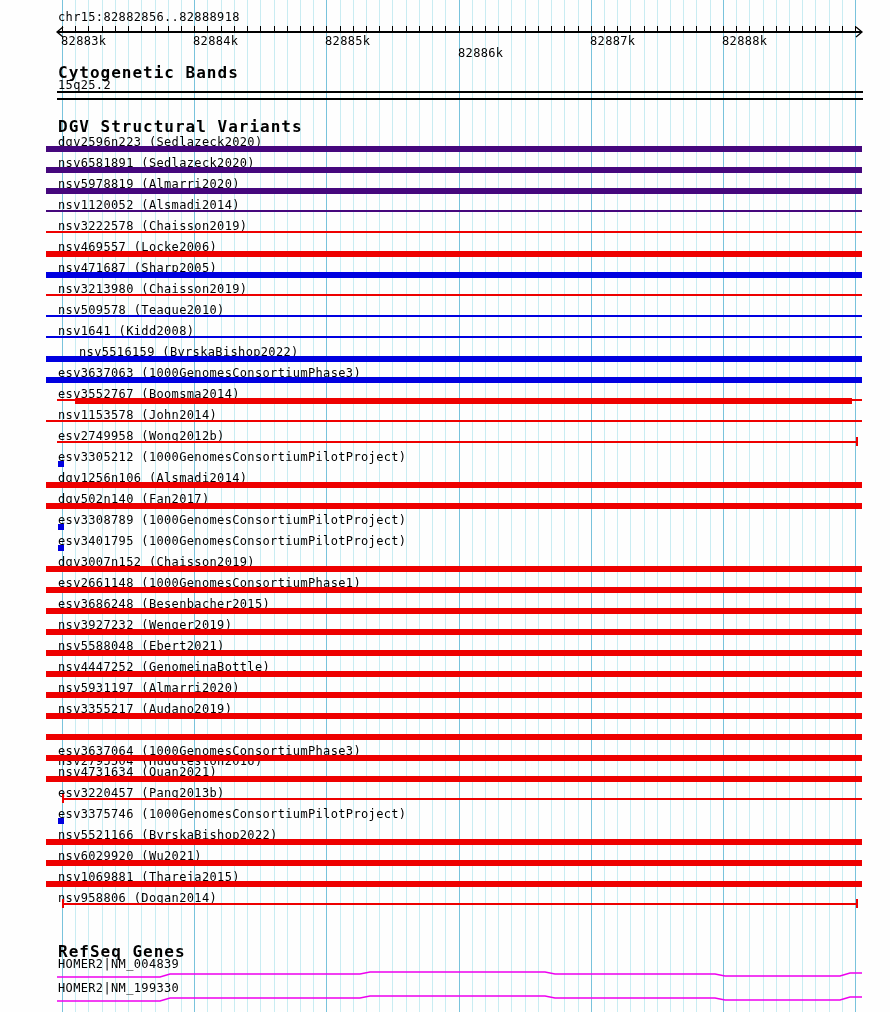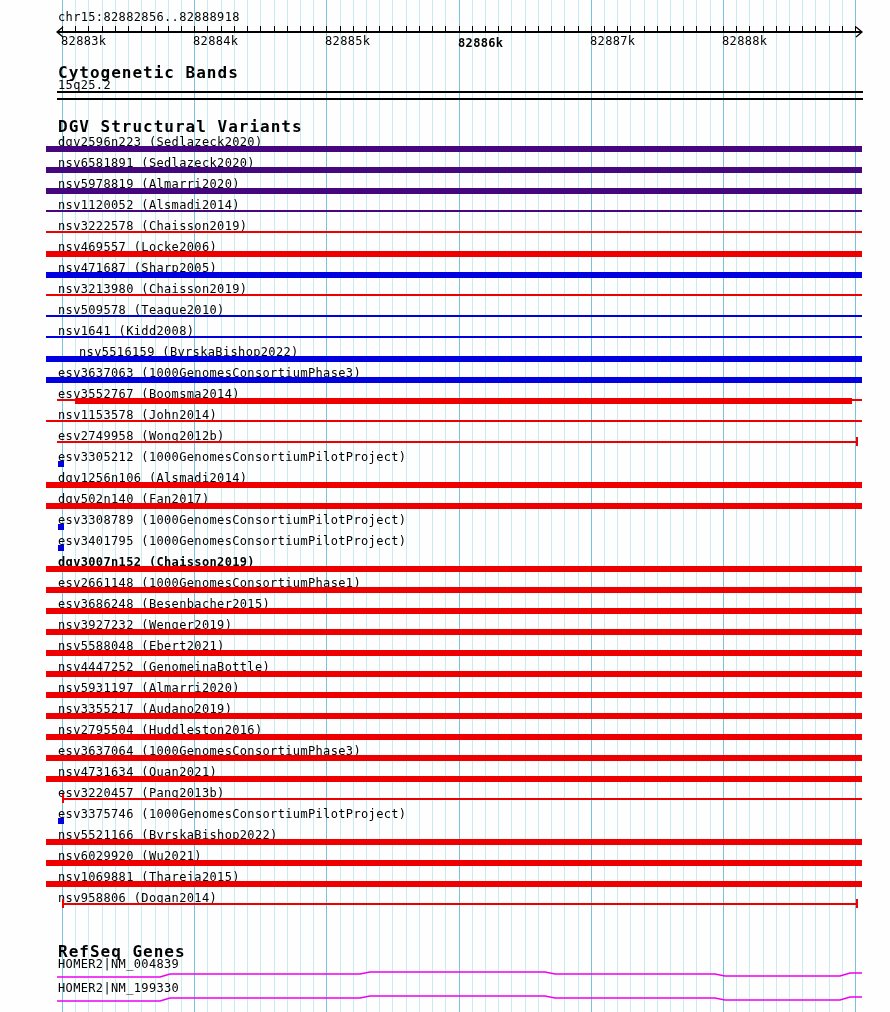--- a/index.html
+++ b/index.html
@@ -146,21 +146,21 @@
       <div class="tick" style="left: 775.7px; top: 26px; height: 5px;"></div>
       <div class="tick" style="left: 788.9px; top: 26px; height: 5px;"></div>
       <div class="tick" style="left: 802.2px; top: 26px; height: 5px;"></div>
       <div class="tick" style="left: 815.4px; top: 26px; height: 5px;"></div>
       <div class="tick" style="left: 828.6px; top: 26px; height: 5px;"></div>
       <div class="tick" style="left: 841.8px; top: 26px; height: 5px;"></div>
       <div class="tick" style="left: 855px; top: 26px; height: 5px;"></div>
       <div class="lbl" style="left: 61px; top: 35px;">82883k</div>
       <div class="lbl" style="left: 193px; top: 35px;">82884k</div>
       <div class="lbl" style="left: 325px; top: 35px;">82885k</div>
-      <div class="lbl" style="left: 458px; top: 37px; font-weight: bold;">82886k</div>
+      <div class="lbl" style="left: 458px; top: 47px;">82886k</div>
       <div class="lbl" style="left: 590px; top: 35px;">82887k</div>
       <div class="lbl" style="left: 722px; top: 35px;">82888k</div>
     </div>
 
   <div class="hdr" style="left:58px;top:67px;">Cytogenetic Bands</div>
   <div class="lbl" style="left:58px;top:79px;">15q25.2</div>
   <div class="bar" style="left:57px;top:91px;width:806px;height:2px;background:#000;"></div>
   <div class="bar" style="left:57px;top:98px;width:806px;height:2px;background:#000;"></div>
 
   <div class="hdr" style="left:58px;top:121px;">DGV Structural Variants</div>
@@ -202,37 +202,37 @@
       <div class="lbl" style="left: 58px; top: 451px;">esv3305212 (1000GenomesConsortiumPilotProject)</div>
       <div class="bar" style="left: 58px; top: 461px; width: 6px; height: 6px; background: rgb(0, 0, 224);"></div>
       <div class="lbl" style="left: 58px; top: 472px;">dgv1256n106 (Alsmadi2014)</div>
       <div class="bar" style="left: 46px; top: 482px; width: 816px; height: 6px; background: rgb(238, 0, 0);"></div>
       <div class="lbl" style="left: 58px; top: 493px;">dgv502n140 (Fan2017)</div>
       <div class="bar" style="left: 46px; top: 503px; width: 816px; height: 6px; background: rgb(238, 0, 0);"></div>
       <div class="lbl" style="left: 58px; top: 514px;">esv3308789 (1000GenomesConsortiumPilotProject)</div>
       <div class="bar" style="left: 58px; top: 524px; width: 6px; height: 6px; background: rgb(0, 0, 224);"></div>
       <div class="lbl" style="left: 58px; top: 535px;">esv3401795 (1000GenomesConsortiumPilotProject)</div>
       <div class="bar" style="left: 58px; top: 545px; width: 6px; height: 6px; background: rgb(0, 0, 224);"></div>
-      <div class="lbl" style="left: 58px; top: 556px; font-weight: bold;">dgv3007n152 (Chaisson2019)</div>
+      <div class="lbl" style="left: 58px; top: 556px;">dgv3007n152 (Chaisson2019)</div>
       <div class="bar" style="left: 46px; top: 566px; width: 816px; height: 6px; background: rgb(238, 0, 0);"></div>
       <div class="lbl" style="left: 58px; top: 577px;">esv2661148 (1000GenomesConsortiumPhase1)</div>
       <div class="bar" style="left: 46px; top: 587px; width: 816px; height: 6px; background: rgb(238, 0, 0);"></div>
       <div class="lbl" style="left: 58px; top: 598px;">esv3686248 (Besenbacher2015)</div>
       <div class="bar" style="left: 46px; top: 608px; width: 816px; height: 6px; background: rgb(238, 0, 0);"></div>
       <div class="lbl" style="left: 58px; top: 619px;">nsv3927232 (Wenger2019)</div>
       <div class="bar" style="left: 46px; top: 629px; width: 816px; height: 6px; background: rgb(238, 0, 0);"></div>
       <div class="lbl" style="left: 58px; top: 640px;">nsv5588048 (Ebert2021)</div>
       <div class="bar" style="left: 46px; top: 650px; width: 816px; height: 6px; background: rgb(238, 0, 0);"></div>
       <div class="lbl" style="left: 58px; top: 661px;">nsv4447252 (GenomeinaBottle)</div>
       <div class="bar" style="left: 46px; top: 671px; width: 816px; height: 6px; background: rgb(238, 0, 0);"></div>
       <div class="lbl" style="left: 58px; top: 682px;">nsv5931197 (Almarri2020)</div>
       <div class="bar" style="left: 46px; top: 692px; width: 816px; height: 6px; background: rgb(238, 0, 0);"></div>
       <div class="lbl" style="left: 58px; top: 703px;">nsv3355217 (Audano2019)</div>
       <div class="bar" style="left: 46px; top: 713px; width: 816px; height: 6px; background: rgb(238, 0, 0);"></div>
-      <div class="lbl" style="left: 58px; top: 724px;">nsv2795504 (Huddleston2016)</div>
+      <div class="lbl" style="left: 58px; top: 755px;">nsv2795504 (Huddleston2016)</div>
       <div class="bar" style="left: 46px; top: 734px; width: 816px; height: 6px; background: rgb(238, 0, 0);"></div>
       <div class="lbl" style="left: 58px; top: 745px;">esv3637064 (1000GenomesConsortiumPhase3)</div>
       <div class="bar" style="left: 46px; top: 755px; width: 816px; height: 6px; background: rgb(238, 0, 0);"></div>
       <div class="lbl" style="left: 58px; top: 766px;">nsv4731634 (Quan2021)</div>
       <div class="bar" style="left: 46px; top: 776px; width: 816px; height: 6px; background: rgb(238, 0, 0);"></div>
       <div class="lbl" style="left: 58px; top: 787px;">esv3220457 (Pang2013b)</div>
       <div class="bar" style="left: 62px; top: 798px; width: 800px; height: 2px; background: rgb(238, 0, 0);"></div>
       <div class="bar" style="left: 62px; top: 794px; width: 2px; height: 9px; background: rgb(238, 0, 0);"></div>
       <div class="lbl" style="left: 58px; top: 808px;">esv3375746 (1000GenomesConsortiumPilotProject)</div>
       <div class="bar" style="left: 58px; top: 818px; width: 6px; height: 6px; background: rgb(0, 0, 224);"></div>

